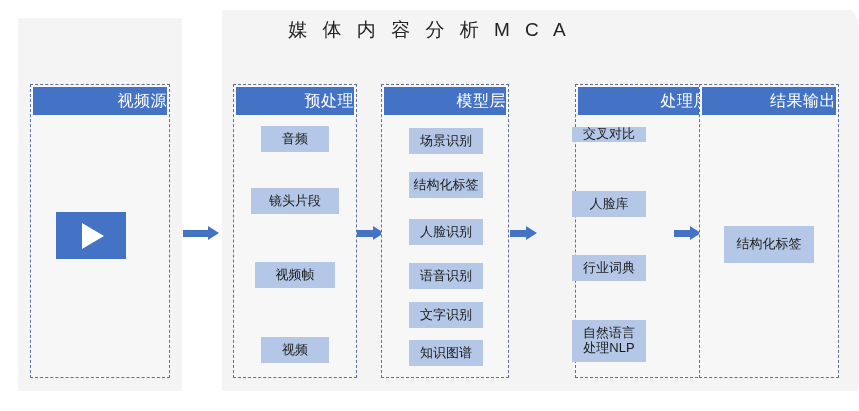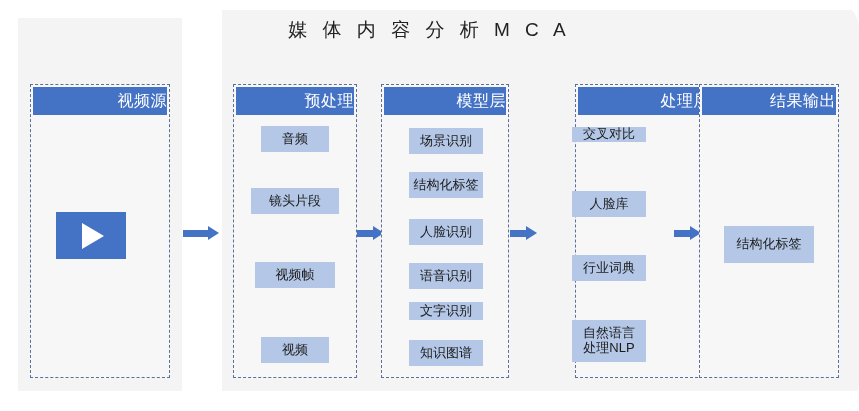--- a/index.html
+++ b/index.html
@@ -154,21 +154,21 @@
     <div class="head" style="left:16px;"></div>
   </div>
 
   <div class="column" style="left:381px; top:84px; width:128px; height:294px;">
     <div class="col-header">模型层</div>
   </div>
   <div class="chip" style="left:409px; top:128px; width:74px; height:26px;">场景识别</div>
   <div class="chip" style="left:409px; top:172px; width:74px; height:26px;">结构化标签</div>
   <div class="chip" style="left:409px; top:219px; width:74px; height:26px;">人脸识别</div>
   <div class="chip" style="left:409px; top:263px; width:74px; height:26px;">语音识别</div>
-  <div class="chip" style="left:409px; top:302px; width:74px; height:18px;">文字识别</div>
+  <div class="chip" style="left:409px; top:302px; width:74px; height:26px;">文字识别</div>
   <div class="chip" style="left:409px; top:340px; width:74px; height:26px;">知识图谱</div>
 
   <div class="arrow" style="left:510px; top:226px; width:26px;">
     <div class="shaft" style="width:17px;"></div>
     <div class="head" style="left:16px;"></div>
   </div>
 
   <div class="column" style="left:535px; top:84px; width:138px; height:294px;margin-left:40px;">
     <div class="col-header">处理层</div>
   </div>

